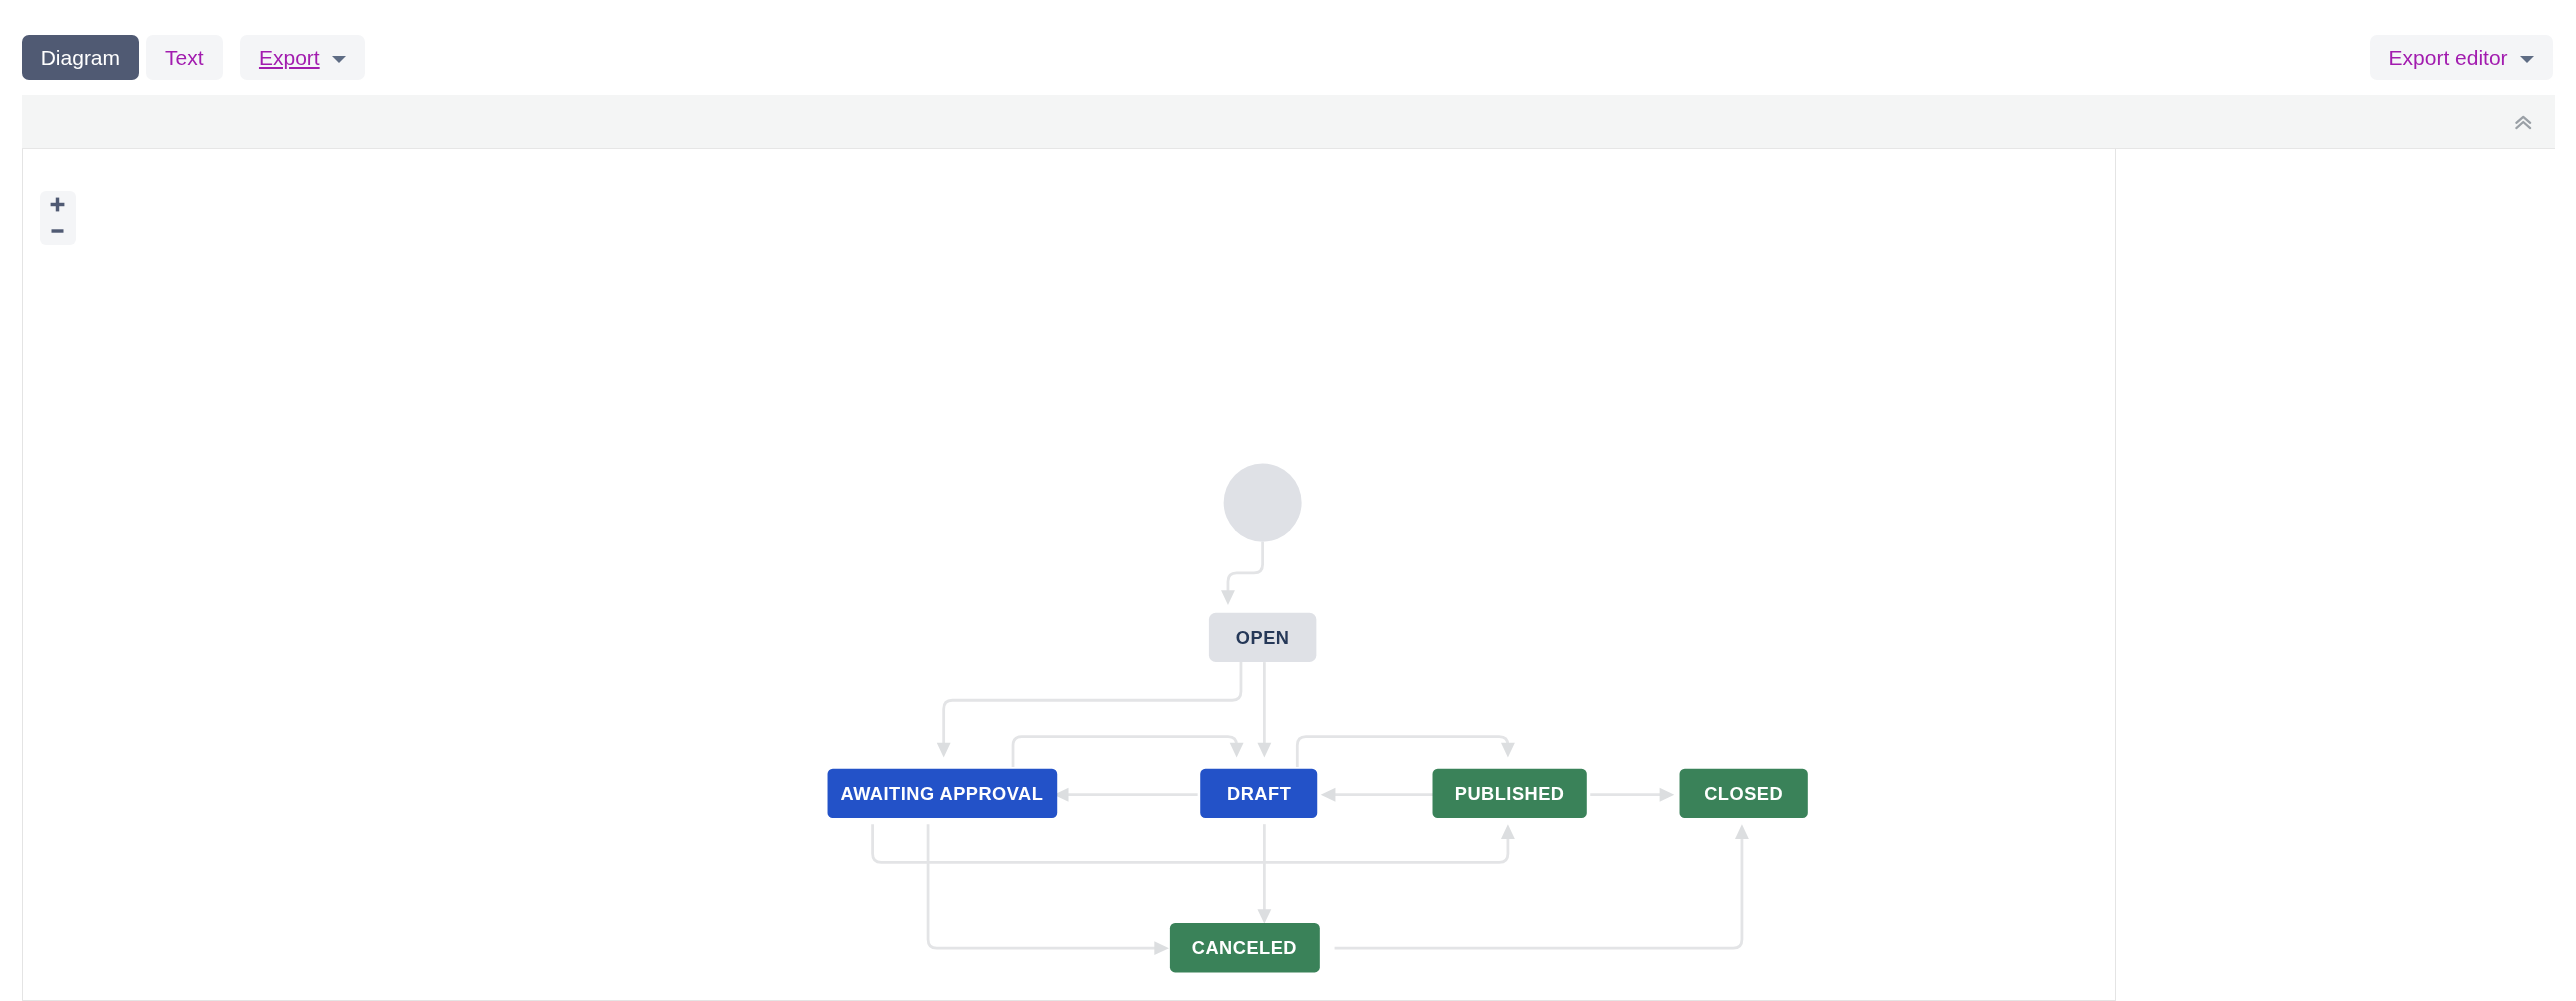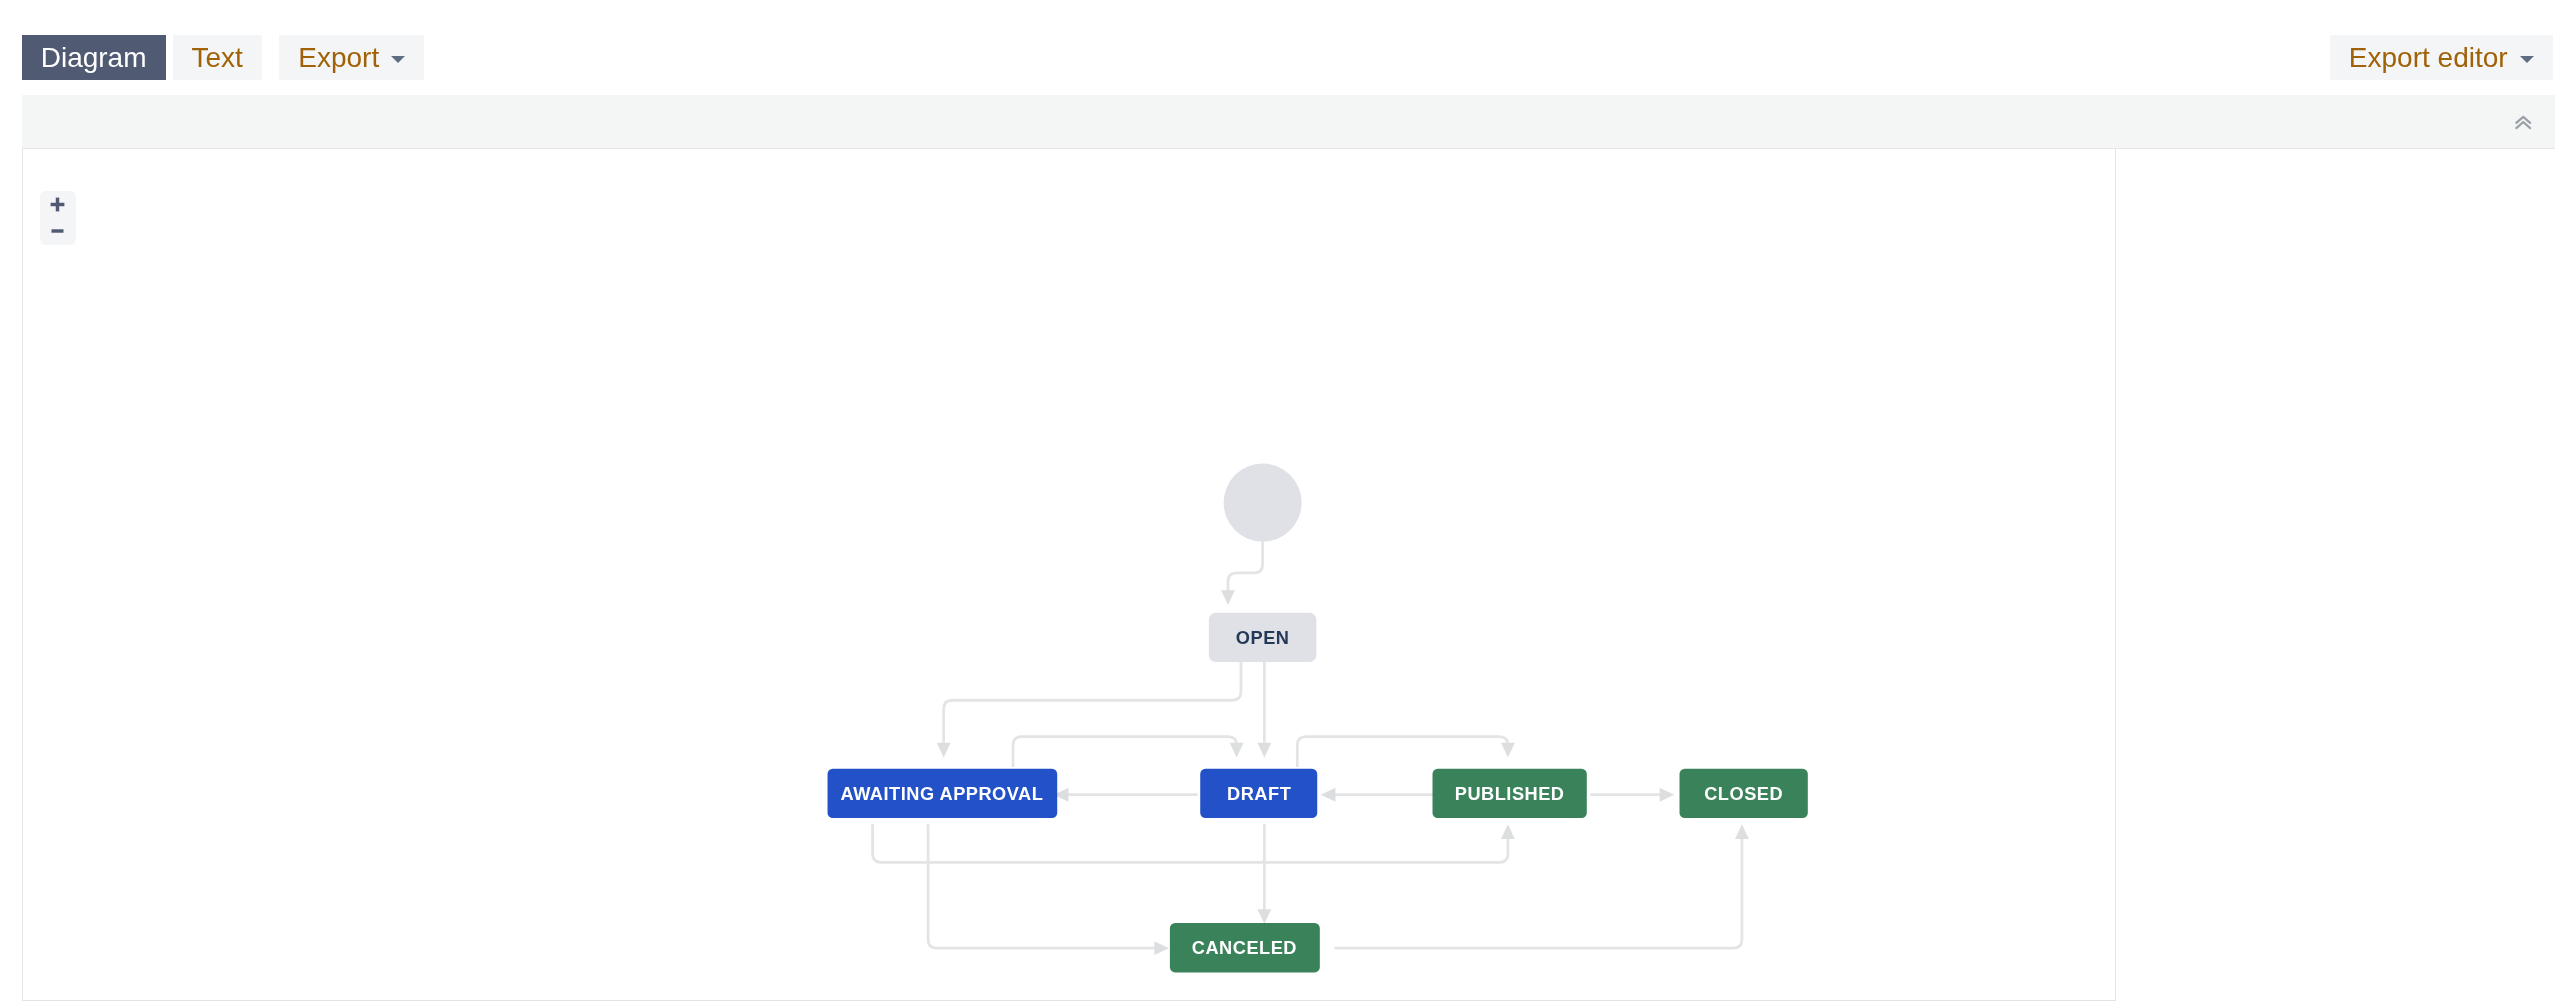--- a/index.html
+++ b/index.html
@@ -13,29 +13,29 @@
 
   
   .toolbar{
     position:absolute;left:0;top:0;width:2576px;height:95px;
     background:#ffffff;
   }
   .tb-left{position:absolute;left:21.7px;top:35px;display:flex;align-items:center;gap:7px;}
   .btn{
     border:none;outline:none;cursor:pointer;
     font-family:"Liberation Sans", sans-serif;
-    font-size:28px;line-height:1;
-    border-radius:0;
+    font-size:21px;line-height:1;
+    border-radius:7px;
     padding:0 19px;height:45px;
     display:inline-flex;align-items:center;justify-content:center;
     white-space:nowrap;
   }
-  .btn-ghost{background:#f4f5f7;color:#a16207;}
+  .btn-ghost{background:#f4f5f7;color:#a21caf;}
   .btn-active{background:#505a73;color:#ffffff;}
-  .btn-gap{margin-left:10.4px;}
+  .btn-gap{margin-left:10.4px;text-decoration:underline;}
   .caret{
     display:inline-block;margin-left:12px;width:0;height:0;
     border-left:7px solid transparent;border-right:7px solid transparent;
     border-top:7.8px solid #5e6c84;
     position:relative;top:1.7px;
   }
   .tb-right{position:absolute;right:23.4px;top:35px;}
 
   
   .strip{

